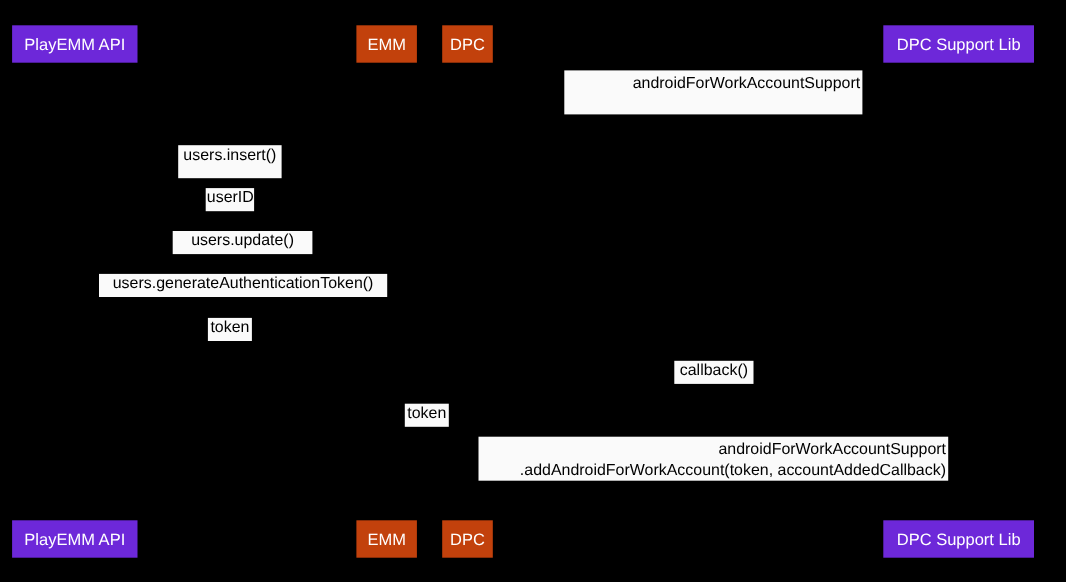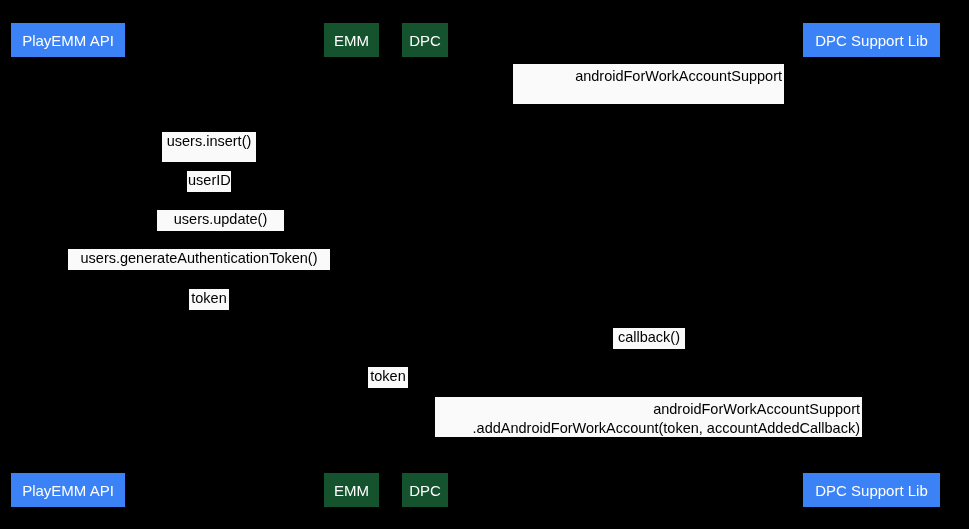--- a/index.html
+++ b/index.html
@@ -19,22 +19,22 @@
     position: absolute;
     display: flex;
     align-items: center;
     justify-content: center;
     color: #ffffff;
     font-size: 15px;
     line-height: 1;
     box-sizing: border-box;
     white-space: nowrap;
   }
-  .actor-green { background: #3b82f6; text-align: right; }
-  .actor-blue  { background: #14532d; }
+  .actor-green { background: #6d28d9; text-align: right; }
+  .actor-blue  { background: #c2410c; }
 
   .msg {
     position: absolute;
     background: #fafafa;
     color: #000000;
     font-size: 14.5px;
     line-height: 19px;
     box-sizing: border-box;
     white-space: pre;
     text-align: center;
@@ -62,21 +62,21 @@
       </div>
       <div class="actor actor-green" style="left: 803px; top: 23px; width: 137px; height: 34px;">
         <span>DPC Support Lib</span>
       </div>
     </div>
   <div id="messages-layer">
       <div class="msg msg-multiline" style="left: 513px; top: 64px; width: 271px; height: 40px;"><div>androidForWorkAccountSupport</div></div>
       <div class="msg" style="left: 162px; top: 132px; width: 94px; height: 30px;"><div>users.insert()</div></div>
       <div class="msg" style="left: 187px; top: 171px; width: 44px; height: 21px;"><div>userID</div></div>
       <div class="msg" style="left: 157px; top: 210px; width: 127px; height: 21px;"><div>users.update()</div></div>
-      <div class="msg" style="left: 68px; top: 249px; width: 262px; height: 21px;"><div>users.generateAuthenticationToken()</div></div>
+      <div class="msg" style="left: 90px; top: 249px; width: 262px; height: 21px;"><div>users.generateAuthenticationToken()</div></div>
       <div class="msg" style="left: 189px; top: 289px; width: 40px; height: 21px;"><div>token</div></div>
       <div class="msg" style="left: 613px; top: 328px; width: 72px; height: 21px;"><div>callback()</div></div>
       <div class="msg" style="left: 368px; top: 367px; width: 40px; height: 21px;"><div>token</div></div>
       <div class="msg msg-multiline" style="left: 435px; top: 397px; width: 427px; height: 40px;"><div>androidForWorkAccountSupport</div><div>.addAndroidForWorkAccount(token, accountAddedCallback)</div></div>
     </div>
   <div id="actors-bottom-layer">
       <div class="actor actor-green" style="left: 11px; top: 473px; width: 114px; height: 34px;">
         <span>PlayEMM API</span>
       </div>
       <div class="actor actor-blue" style="left: 324px; top: 473px; width: 55px; height: 34px;">

